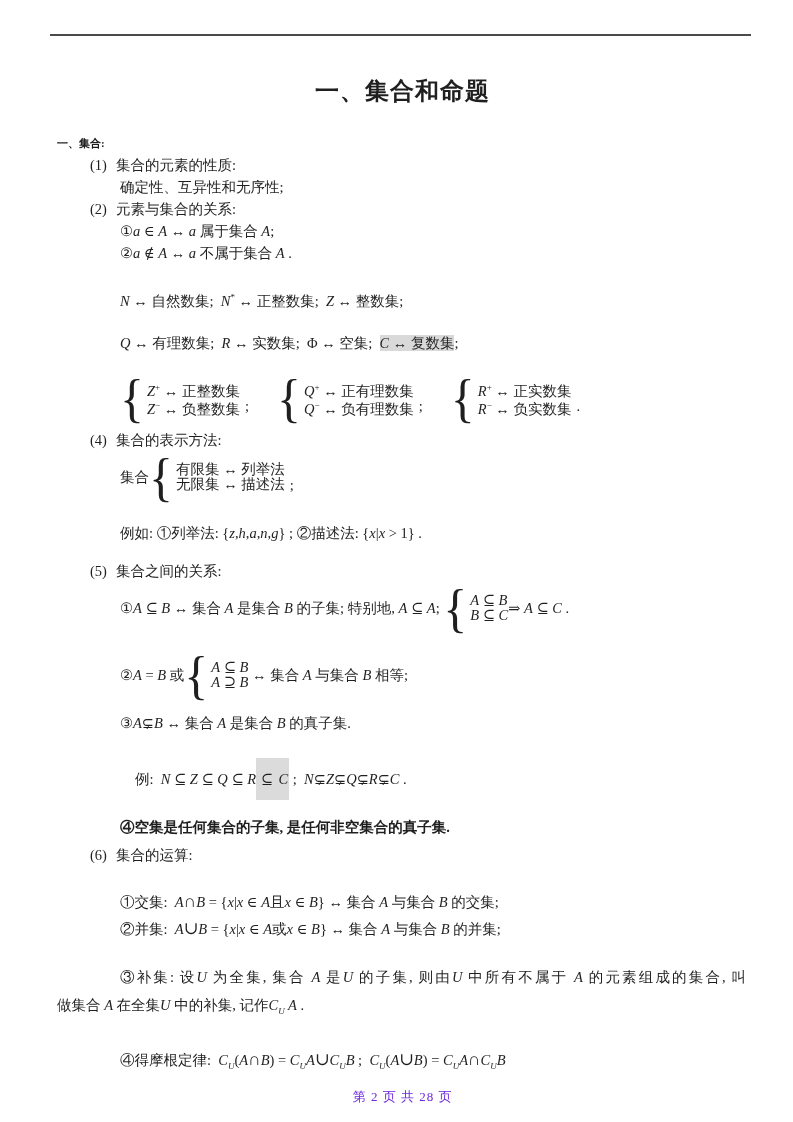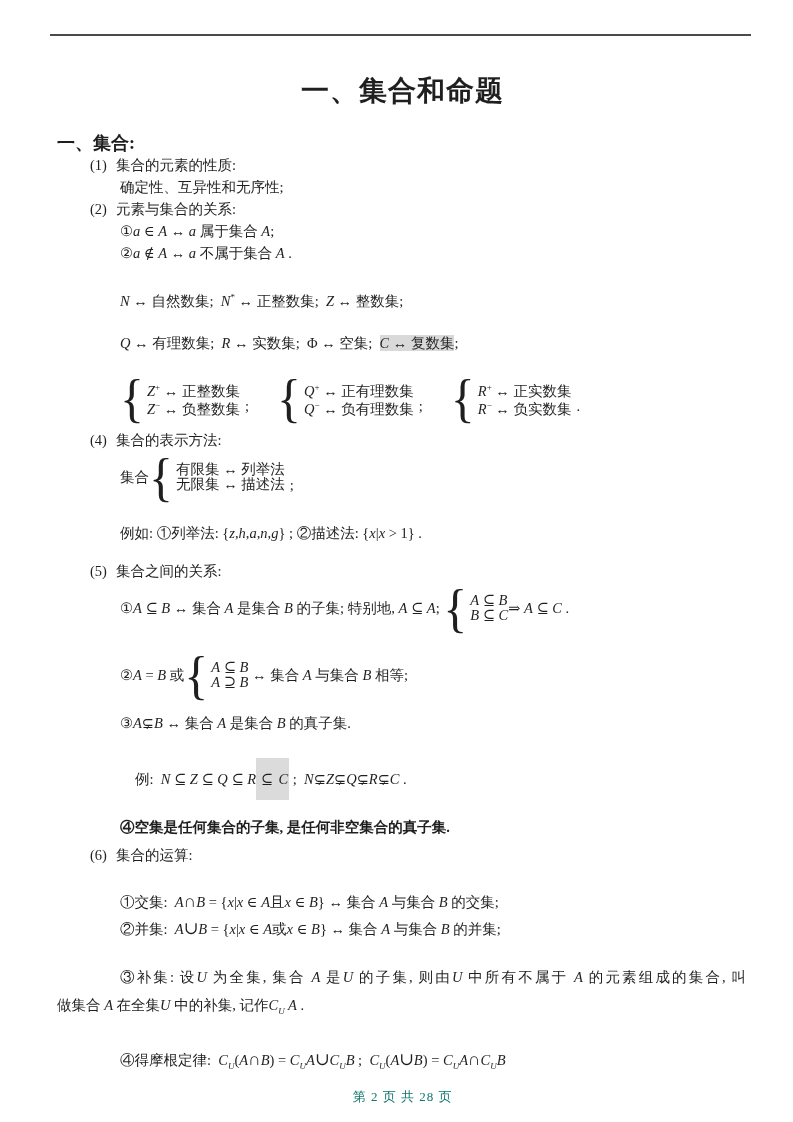--- a/index.html
+++ b/index.html
@@ -2,22 +2,22 @@
 <html><head>
 <meta charset="utf-8">
 <style>
   *{margin:0;padding:0;box-sizing:border-box;}
   html,body{background:#888;}
   .page{position:relative;width:793px;height:1122px;margin:0 auto;background:#ffffff;
         color:#1f1f1f;font-family:"Liberation Serif","DejaVu Serif",serif;
         font-size:14.5px;overflow:hidden;}
   .rule{position:absolute;top:34px;left:50px;right:42px;border-top:2px solid #4b4b4b;}
   .body{padding:76px 45px 0 57px;}
-  .title{text-align:center;font-size:28px;font-weight:700;letter-spacing:1px;line-height:30px;}
-  .h2{margin-top:26px;font-size:18px;font-weight:700;line-height:22px;}
+  .title{text-align:center;font-size:24px;font-weight:700;letter-spacing:1px;line-height:30px;}
+  .h2{margin-top:26px;font-size:11px;font-weight:700;line-height:22px;}
   .item{padding-left:33px;line-height:22px;}
   .item .lbl{margin-right:9px;}
   .cont{padding-left:63px;line-height:22px;}
   .cont2{padding-left:78px;}
   .f{white-space:pre-wrap;}
   .m{font-style:italic;font-family:"Liberation Serif","DejaVu Serif",serif;}
   .p{vertical-align:super;font-size:62%;font-style:normal;}
   .sb{vertical-align:sub;font-size:62%;font-style:italic;}
   .hl{background:#d9d9d9;}
   .hl2{background:#dbdbdb;padding:13px 1px;}
@@ -29,21 +29,21 @@
   .flexrow{display:flex;align-items:center;}
   .bsep{align-self:center;margin:16px 0 0 5px;}
   .bgroup{margin-right:28px;display:flex;align-items:center;}
   .mt10{margin-top:22px;} .mt20{margin-top:20px;} .mt8{margin-top:8px;}
   .mt4{margin-top:4px;} .mt16{margin-top:16px;} .mt14{margin-top:14px;}
   .mt34{margin-top:34px;} .mt26{margin-top:26px;font-weight:bold;} .mt6{margin-top:6px;}
   .mt12{margin-top:0;} .mt2{margin-top:2px;}
   .oline{line-height:26px;}
   .jline{text-align:justify;text-align-last:justify;padding-right:2px;}
   .noindent{padding-left:0;}
-  .footer{margin-top:10px;text-align:center;font-size:13px;letter-spacing:1px;color:#0f766e;line-height:16px;}
+  .footer{margin-top:10px;text-align:center;font-size:13px;letter-spacing:1px;color:#6d28d9;line-height:16px;}
 </style>
 </head>
 <body>
 
 <div class="page">
   <div class="rule"></div>
   <div class="body">
 
     <div class="title">一、集合和命题</div>
 

